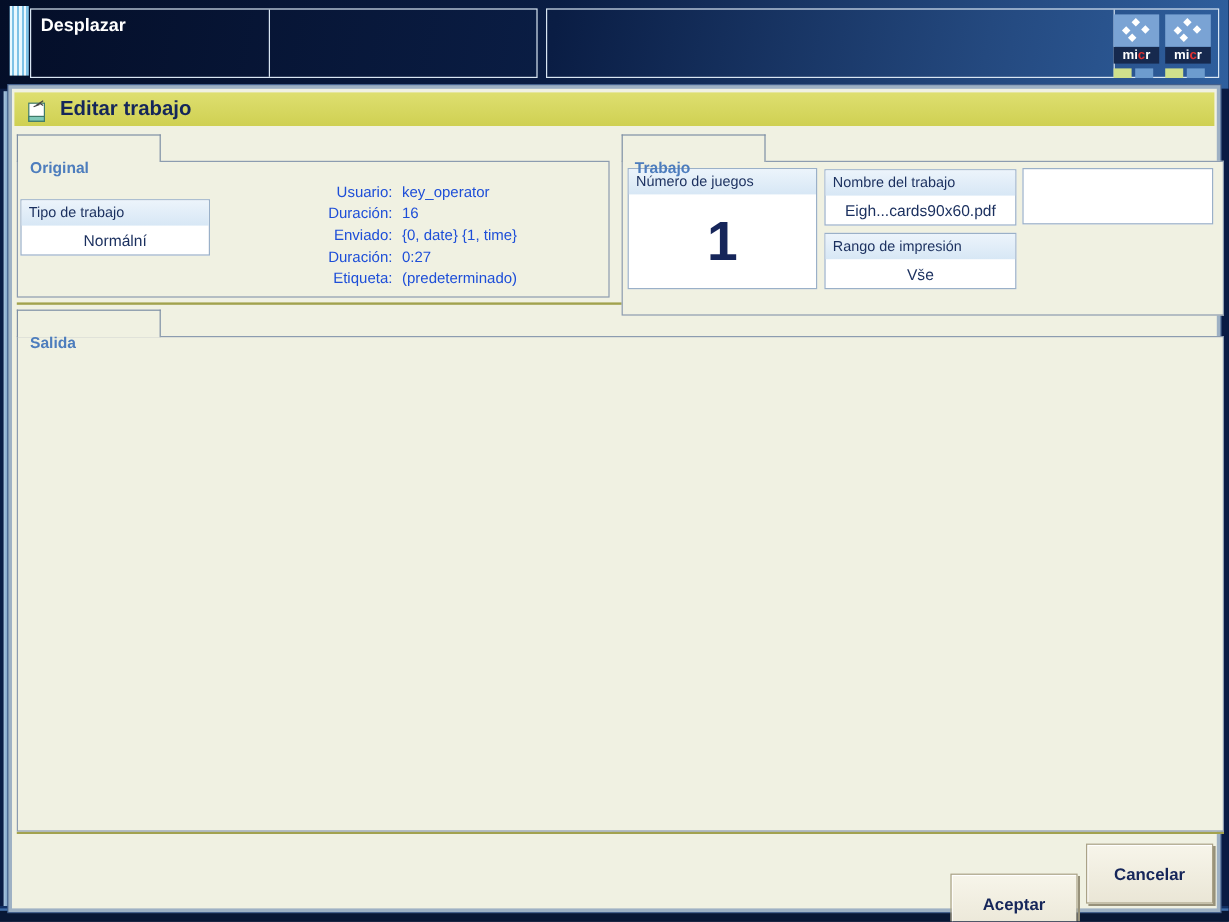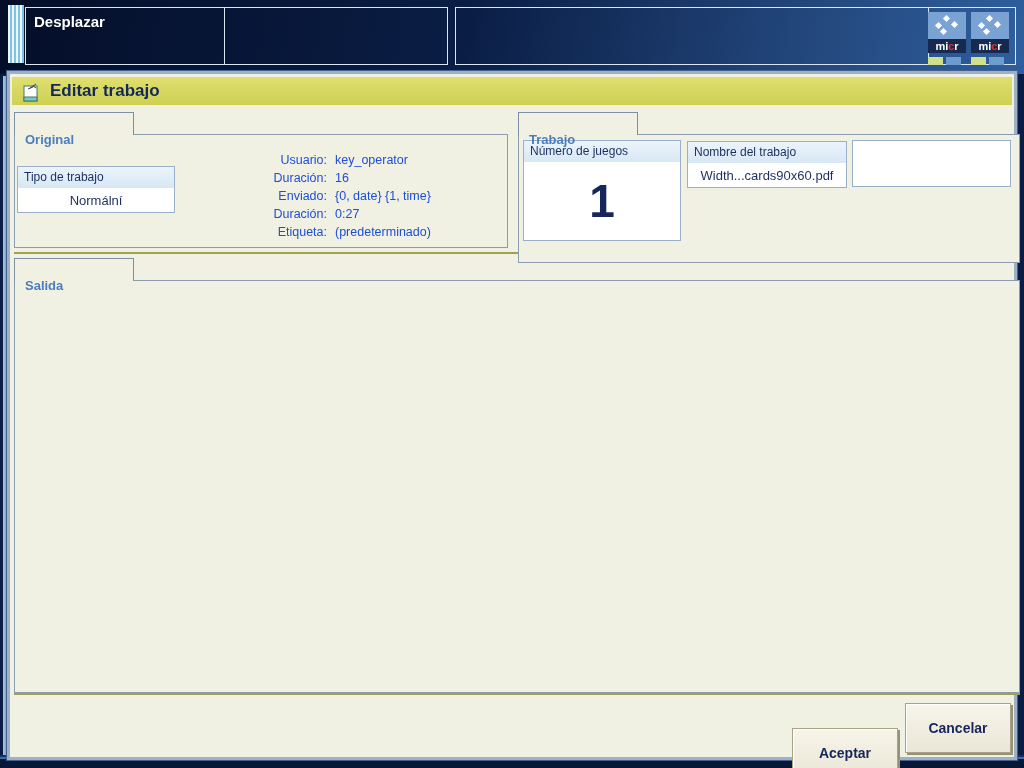--- a/index.html
+++ b/index.html
@@ -210,21 +210,25 @@
     </div>
     <div class="abs grp-panel" style="left:508px;top:60px;width:502px;height:129px;">
       <div class="big-btn" style="left:4px;top:5px;width:158px;height:101px;">
         <div class="hd">Número de juegos</div>
         <div class="bd">
             <span class="big-num">1</span>
           </div>
       </div>
       <div class="big-btn" style="left:168px;top:6px;width:160px;height:47px;">
         <div class="hd">Nombre del trabajo</div>
-        <div class="bd">Width...cards90x60.pdf</div>
+        <div class="bd">Eigh...cards90x60.pdf</div>
+      </div>
+      <div class="big-btn" style="left:168px;top:59px;width:160px;height:47px;">
+        <div class="hd">Rango de impresión</div>
+        <div class="bd">Vše</div>
       </div>
       <div class="big-btn" style="left:333px;top:5px;width:159px;height:47px;">
         <div class="bd"></div>
       </div>
     </div>
 
     <div class="abs olive-sep" style="left:4px;top:178px;width:1006px;"></div>
 
     <div class="abs grp-tab" style="left:4px;top:184px;width:120px;">
       <span>Salida</span>

